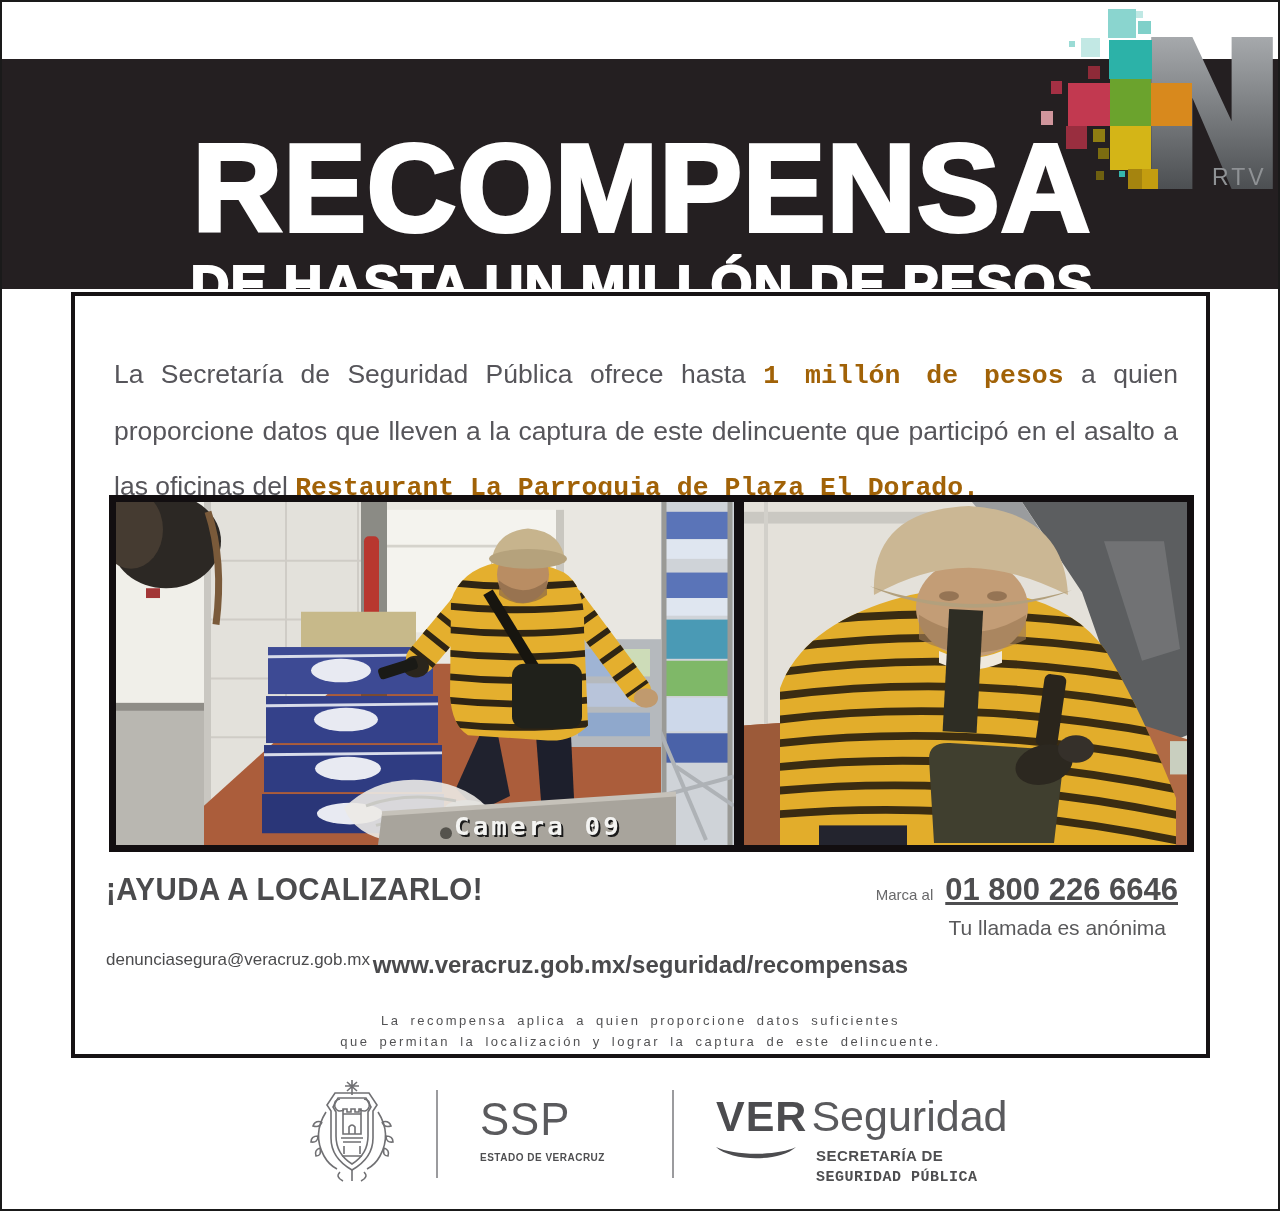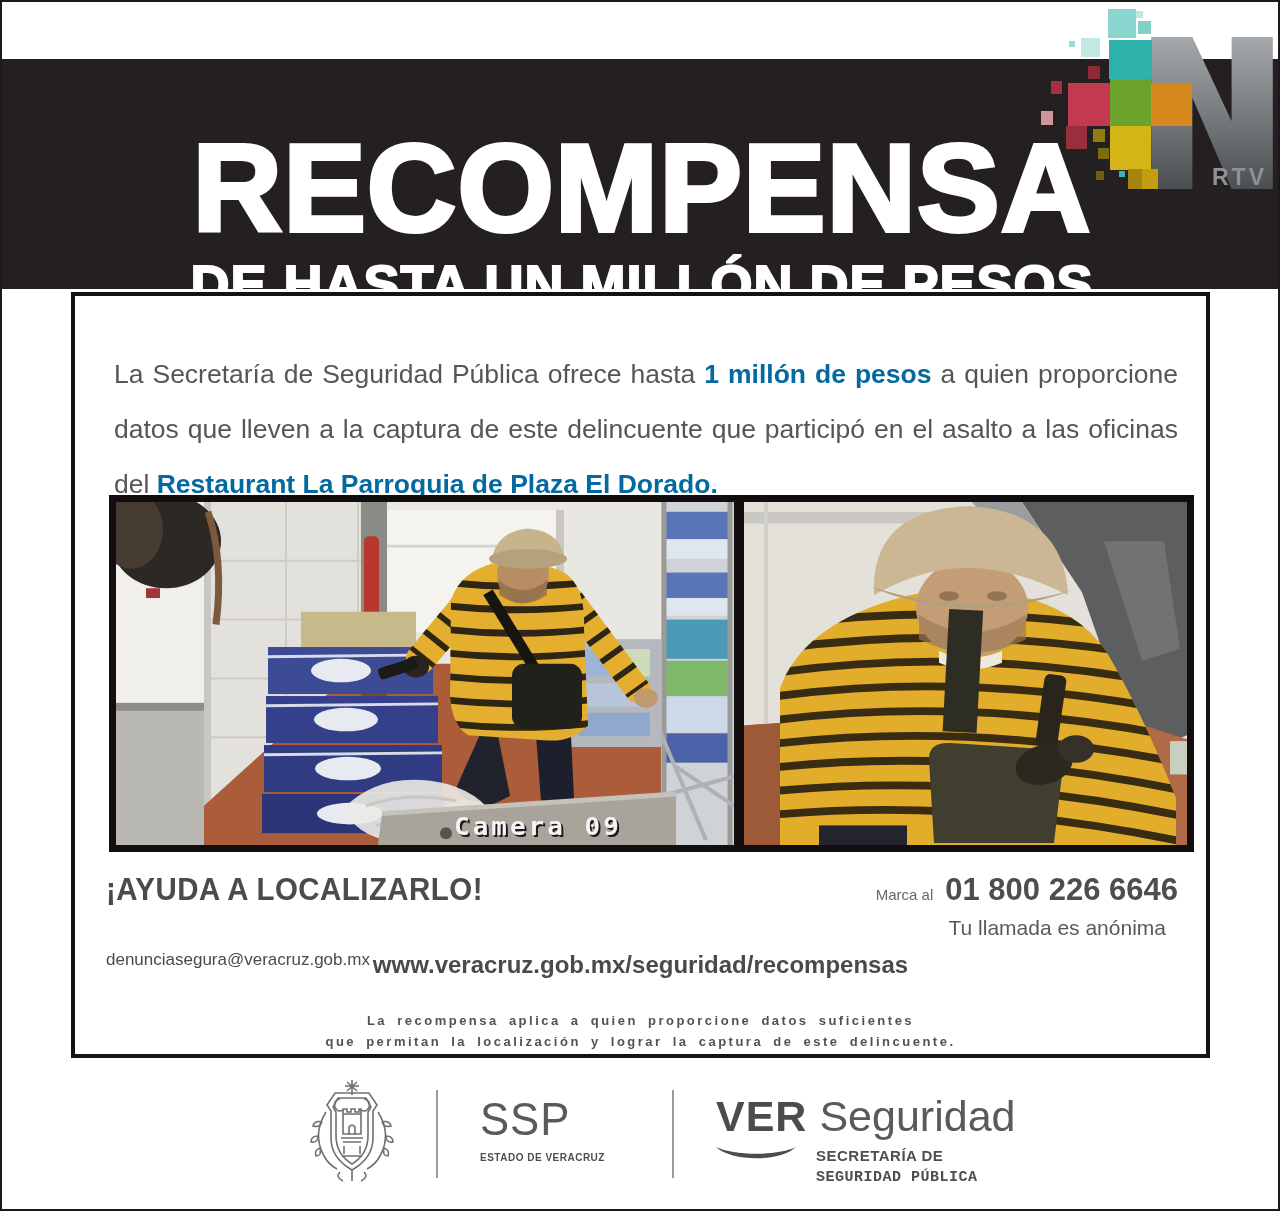--- a/index.html
+++ b/index.html
@@ -6,44 +6,44 @@
   .poster{position:relative;width:1280px;height:1211px;background:#fff;border:2px solid #1a1a1a;box-sizing:border-box;overflow:hidden;font-family:"Liberation Sans",sans-serif;}
   
   .band{position:absolute;left:0;top:57px;width:1280px;height:230px;background:#241f21;}
   .band-text{position:absolute;left:0;top:66px;width:1280px;text-align:center;color:#fff;}
   .band-title{font-size:124px;line-height:126px;font-weight:bold;letter-spacing:1px;-webkit-text-stroke:4px #fff;}
   .band-subtitle{font-size:54px;line-height:58px;font-weight:bold;letter-spacing:1px;margin-top:4px;-webkit-text-stroke:2px #fff;}
   
   .rtv-logo{position:absolute;left:1032px;top:0;width:246px;height:196px;}
   .rtv-logo .sq{position:absolute;}
   .rtv-n{position:absolute;left:116px;top:35px;}
-  .rtv-label{position:absolute;left:178px;top:162px;font-size:23px;font-weight:bold;letter-spacing:3px;color:#8f9295;}
+  .rtv-label{position:absolute;left:178px;top:162px;font-size:23px;font-weight:normal;letter-spacing:3px;color:#8f9295;}
   
   .content-box{position:absolute;left:69px;top:290px;width:1139px;height:766px;border:4px solid #161214;background:#fff;box-sizing:border-box;}
   .lead{position:absolute;left:112px;top:318px;width:1064px;font-size:26.5px;line-height:55px;color:#56555a;text-align:justify;}
-  .lead b{color:#0369a1;}
+  .lead b{color:#a16207;font-family:Liberation Mono, monospace;}
   
   .photos{position:absolute;left:107px;top:493px;width:1085px;height:357px;background:#120e10;display:flex;gap:10px;padding:7px;box-sizing:border-box;}
   .photos svg{display:block;height:343px;}
   
   .help-title{position:absolute;left:104px;top:870px;font-size:31px;font-weight:bold;letter-spacing:.5px;color:#4b4b4d;transform:scaleX(.95);transform-origin:left;}
   .help-email{position:absolute;left:104px;top:948px;font-size:17px;font-weight:normal;color:#4b4b4d;}
   .phone-row{position:absolute;right:100px;top:870px;display:flex;align-items:baseline;gap:12px;margin-left:24px;}
   .phone-prefix{font-size:15px;color:#68686a;}
-  .phone-number{font-size:31px;font-weight:bold;color:#4e4e50;}
+  .phone-number{font-size:31px;font-weight:bold;color:#4e4e50;text-decoration:underline;}
   .phone-note{position:absolute;right:112px;top:914px;font-size:21px;color:#59595b;}
   .website{position:absolute;left:69px;top:949px;width:1139px;text-align:center;font-size:24px;font-weight:bold;color:#4a4a4c;}
-  .fineprint{position:absolute;left:69px;top:1008px;width:1139px;text-align:center;font-size:13px;font-weight:bold;letter-spacing:2.5px;word-spacing:4px;line-height:21px;color:#525254;}
+  .fineprint{position:absolute;left:69px;top:1008px;width:1139px;text-align:center;font-size:13px;font-weight:normal;letter-spacing:2.5px;word-spacing:4px;line-height:21px;color:#525254;}
   
   .crest{position:absolute;left:300px;top:1076px;}
   .vdiv{position:absolute;width:2px;height:88px;top:1088px;background:#9b9b9e;}
   .div1{left:434px;} .div2{left:670px;}
   .ssp-acronym{position:absolute;left:478px;top:1090px;font-size:46px;color:#5a5a5d;letter-spacing:1px;transform:scaleX(.95);transform-origin:left;}
   .ssp-caption{position:absolute;left:478px;top:1150px;font-size:10px;font-weight:bold;letter-spacing:.5px;color:#4e4e50;}
-  .ver-row{position:absolute;left:714px;top:1090px;display:flex;align-items:baseline;gap:12px;}
+  .ver-row{position:absolute;left:714px;top:1090px;display:flex;align-items:baseline;gap:4px;}
   .ver-bold{font-size:43px;font-weight:bold;color:#4c4c4f;letter-spacing:1px;}
   .ver-light{font-size:43px;color:#5a5a5d;}
   .swoosh{position:absolute;left:712px;top:1142px;}
   .ver-cap1{position:absolute;left:814px;top:1145px;font-size:15px;font-weight:bold;letter-spacing:.5px;color:#4e4e50;}
   .ver-cap2{position:absolute;left:814px;top:1167px;font-size:15px;font-weight:bold;letter-spacing:.5px;color:#4e4e50;font-family:Liberation Mono, monospace;}
 </style>
 </head>
 <body>
 
 <div class="poster">

